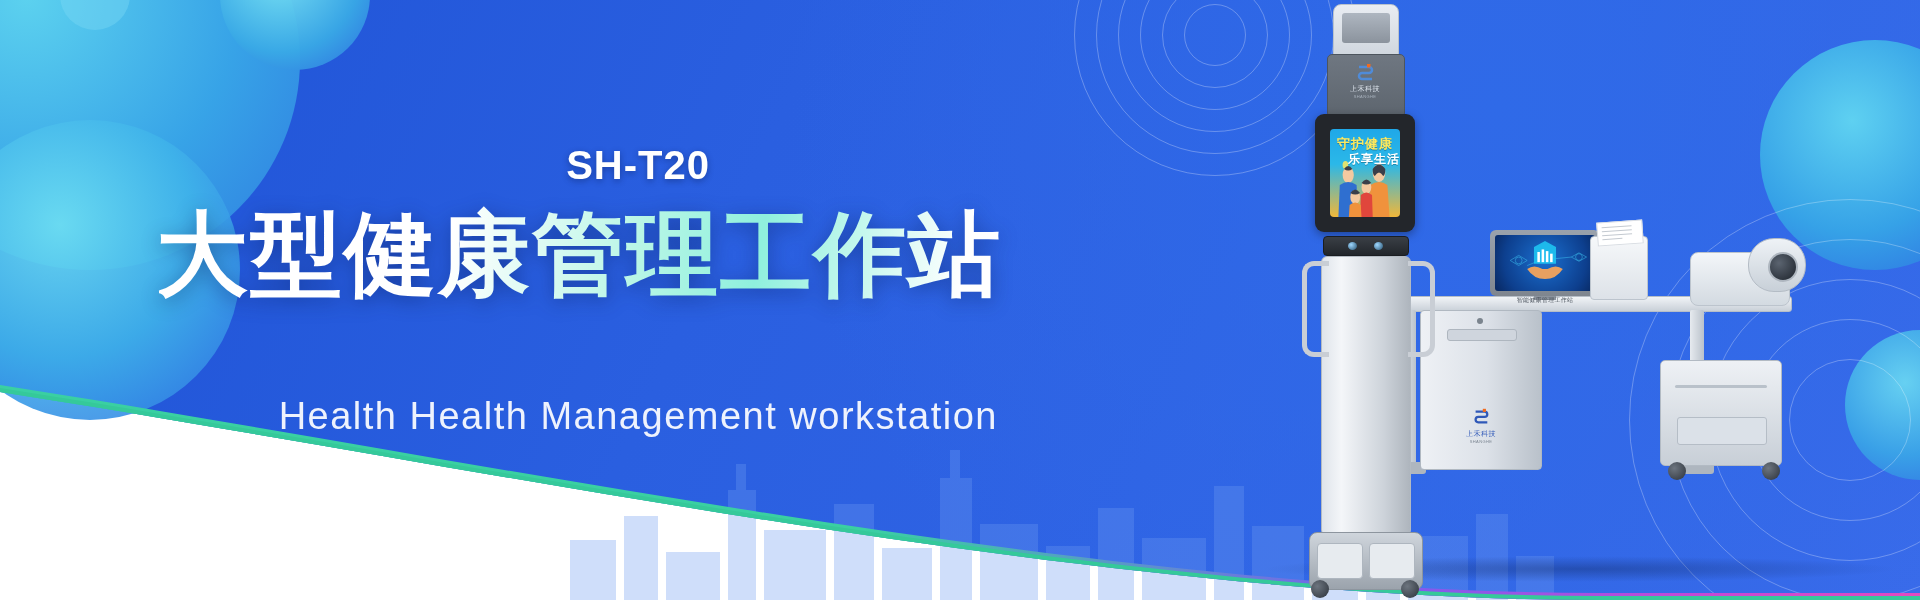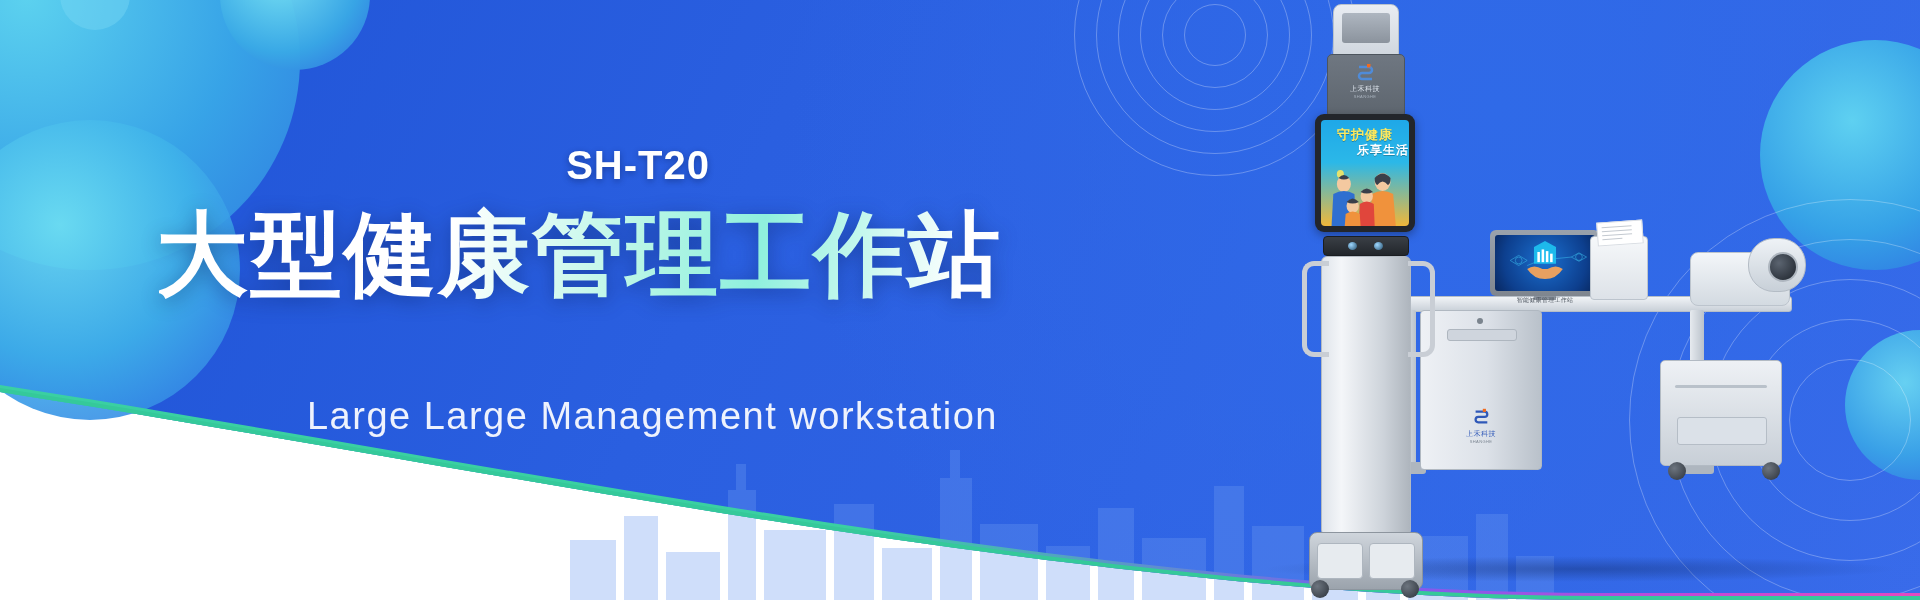--- a/index.html
+++ b/index.html
@@ -90,21 +90,21 @@
       background:linear-gradient(180deg,#aeb6c0,#8b939d);border-radius:3px;}
   .kiosk-neck{position:absolute;left:22px;top:50px;width:76px;height:62px;
       background:linear-gradient(180deg,#6f7781 0%,#5d656e 100%);
       border-radius:5px;border:1px solid #4d555e;}
   .kiosk-logo{position:absolute;left:22px;top:58px;width:76px;text-align:center;}
   .kiosk-logo-mark{display:block;margin:0 auto 2px;width:20px;height:20px;}
   .kiosk-logo-txt{display:block;color:#dfe6ee;font-size:7px;letter-spacing:.5px;}
   .kiosk-logo-sub{display:block;color:#aab4bf;font-size:4px;letter-spacing:.4px;}
 
   .kiosk-screen{position:absolute;left:10px;top:110px;width:100px;height:118px;
-      background:#23262b;border-radius:9px;padding:6px;box-sizing:border-box;
+      background:#23262b;border-radius:9px;padding:15px;box-sizing:border-box;
       box-shadow:0 3px 10px rgba(0,0,0,.35);}
   .kiosk-screen-in{position:relative;width:100%;height:100%;border-radius:4px;overflow:hidden;
       background:linear-gradient(180deg,#1fa8e8 0%,#2bb8e8 40%,#f0b73a 100%);}
   .ks-t1{position:absolute;top:6px;left:0;width:100%;text-align:center;
       color:#ffe95c;font-size:13px;font-weight:bold;letter-spacing:1px;
       text-shadow:0 1px 0 rgba(0,0,0,.25);}
   .ks-t2{position:absolute;top:22px;left:0;width:100%;text-align:right;
       color:#ffffff;font-size:12px;font-weight:bold;letter-spacing:1px;
       text-shadow:0 1px 0 rgba(0,0,0,.25);}
   .ks-fam{position:absolute;bottom:0;left:0;width:100%;height:64px;}
@@ -236,21 +236,21 @@
       <rect x="806" y="78" width="34" height="102"></rect>
       <rect x="848" y="116" width="60" height="64"></rect>
       <rect x="916" y="94" width="32" height="86"></rect>
       <rect x="956" y="136" width="38" height="44"></rect>
     </g>
   </svg>
 
   <div class="textblock">
     <div class="model">SH-T20</div>
     <div class="headline">大型健康管理工作站</div>
-    <div class="subline">Large Large Management workstation</div>
+    <div class="subline">Health Health Management workstation</div>
   </div>
 
   <div class="wave-accent2"></div>
   <div class="wave-accent"></div>
 
   <div class="shadow-floor"></div>
 
   <div class="product">
 
     <div class="desk-top"></div>

